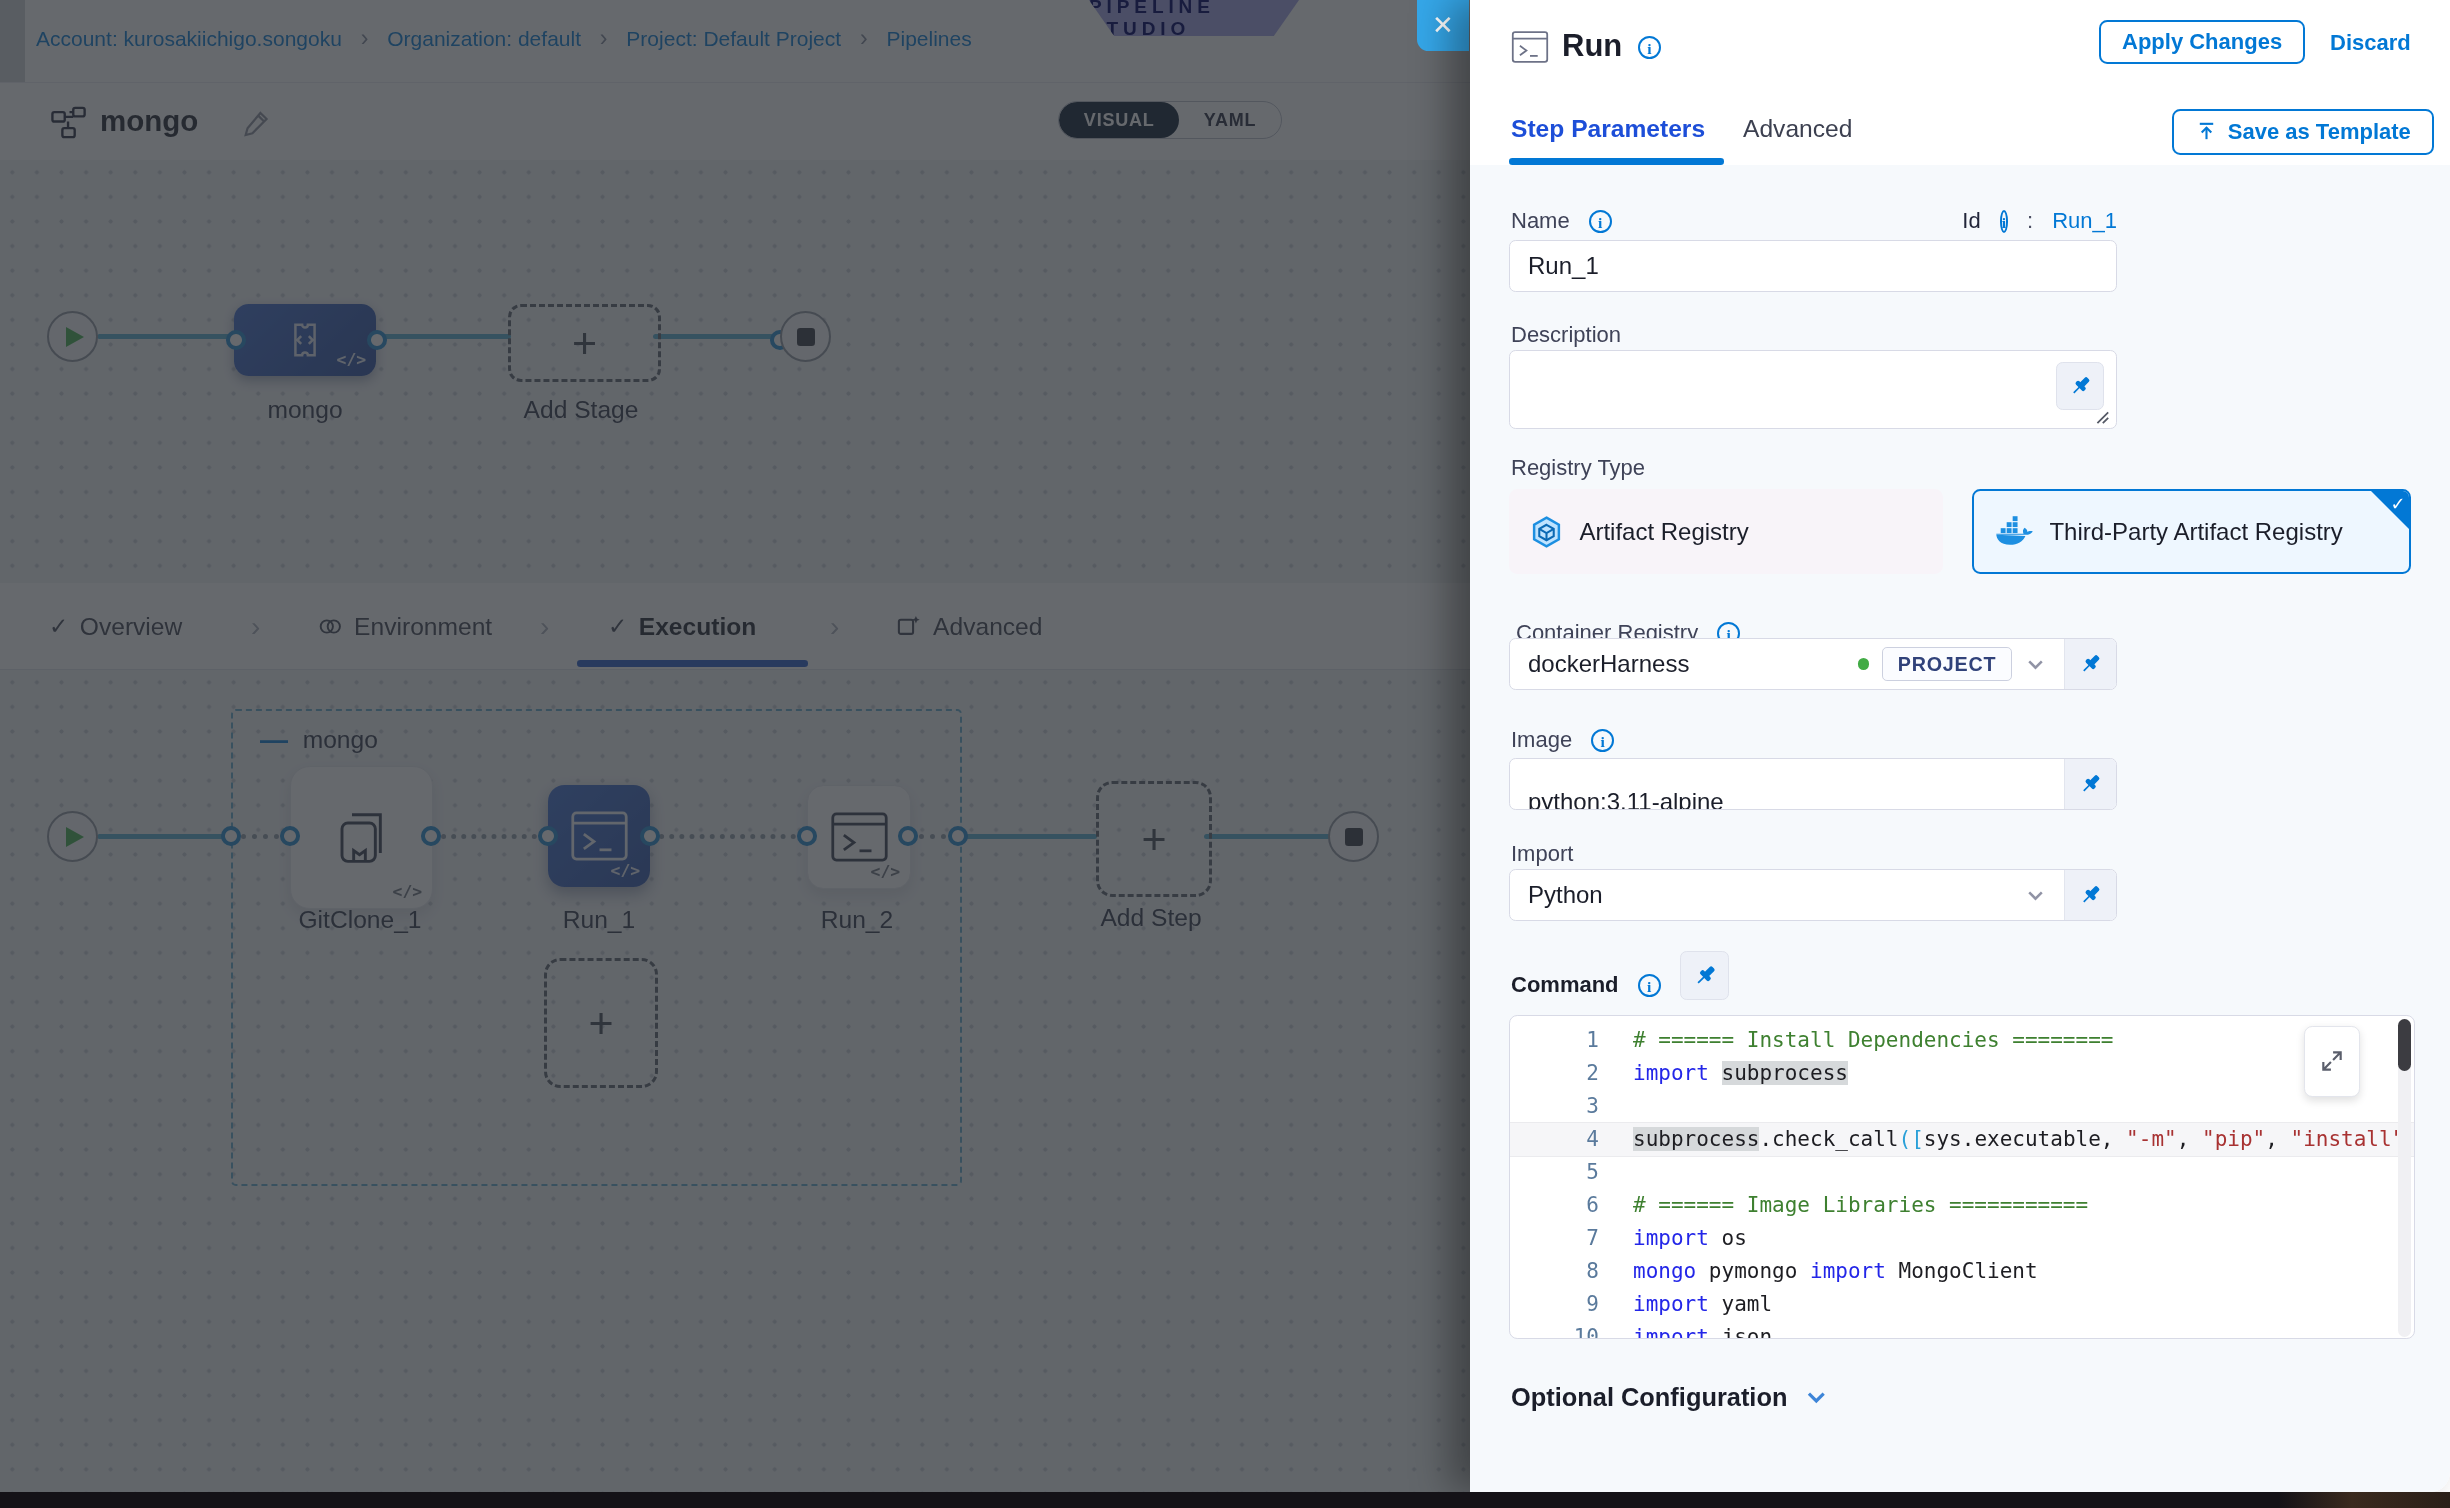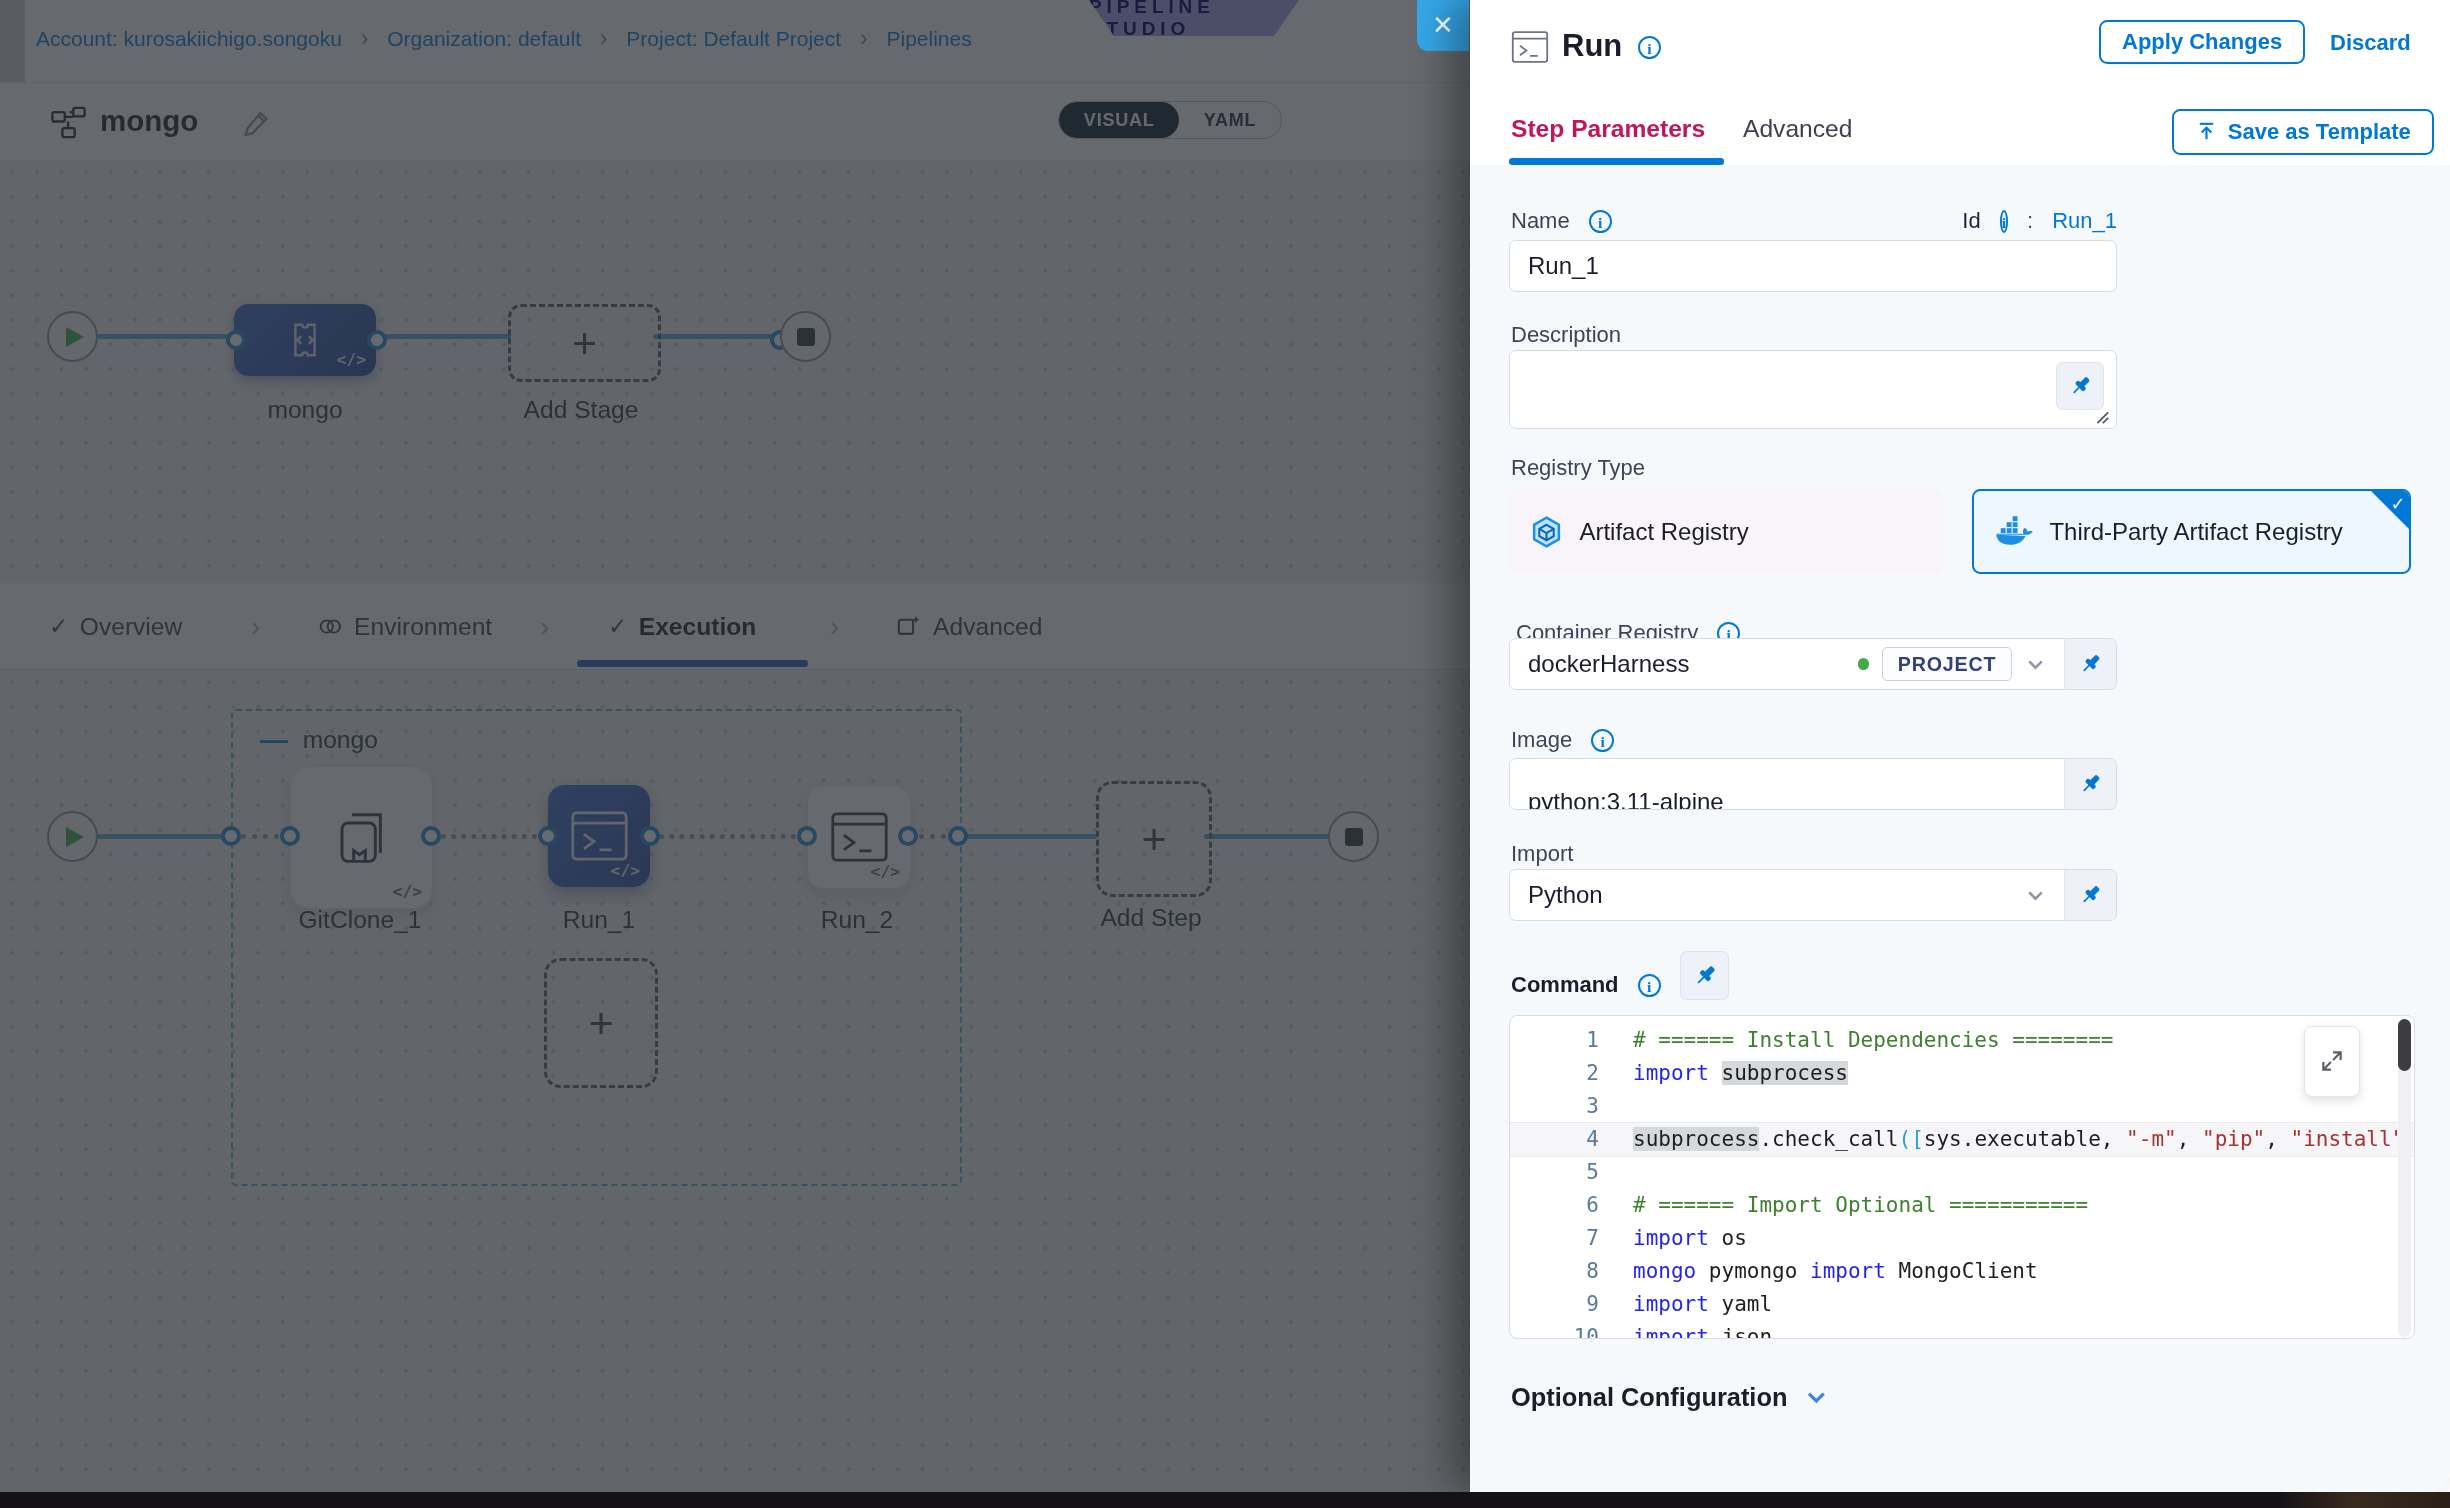--- a/index.html
+++ b/index.html
@@ -73,21 +73,21 @@
   .info{display:inline-block;width:23px;height:23px;border:2px solid #0278d5;border-radius:50%;
         color:#0278d5;font-size:15.6px;font-weight:700;text-align:center;line-height:21px;
         font-family:"Liberation Serif",serif;vertical-align:middle;box-sizing:border-box;}
   .btn-outline{position:absolute;height:44px;border:2.5px solid #0278d5;border-radius:8.2px;background:#fff;
                color:#0278d5;font-size:22px;font-weight:700;display:flex;align-items:center;justify-content:center;
                padding:0 21px;box-sizing:border-box;cursor:pointer;gap:9.8px;}
   .linkbtn{position:absolute;color:#0278d5;font-size:22px;font-weight:700;cursor:pointer;}
   .ptabs{position:absolute;left:0;top:97px;width:100%;height:69px;background:#fff;
          border-bottom:1.6px solid #d8dbe3;box-sizing:border-box;}
   .ptab{position:absolute;top:18px;font-size:24.6px;cursor:pointer;}
-  .ptab.active{font-weight:700;color:#be185d;}
+  .ptab.active{font-weight:700;color:#1d4ed8;}
   .ptab.idle{color:#3c4050;}
   .punder{position:absolute;left:39px;top:61px;width:215px;height:6.6px;border-radius:3.3px;background:#0278d5;}
   .pcontent{position:absolute;left:0;top:165px;width:100%;height:1327px;background:#f6f9fc;
             border-bottom-right-radius:19.7px;}
   .flabel{position:absolute;font-size:22px;color:#3f4358;display:flex;align-items:center;gap:19px;white-space:nowrap;}
   .input{position:absolute;background:#fff;border:1.6px solid #d8dae6;border-radius:6.6px;box-sizing:border-box;
          display:flex;align-items:center;font-size:24px;color:#1b1e2a;padding:0 18px;}
   .inputwrap{position:absolute;border:1.6px solid #d8dae6;border-radius:6.6px;box-sizing:border-box;background:#fff;
              display:flex;overflow:hidden;}
   .inputwrap .fld{flex:1;display:flex;align-items:center;font-size:24px;color:#1b1e2a;padding:0 18px;gap:13px;}
@@ -466,21 +466,21 @@
         </svg>
       </div>
 
       <div class="editor" style="left:39px;top:850px;width:906px;height:324px;">
         <div id="codelines" style="padding-top:8.2px;">
             <div class="code-row"><span class="ln">1</span><span class="lt"><span class="seg-cm"># ====== Install Dependencies ========</span></span></div>
             <div class="code-row"><span class="ln">2</span><span class="lt"><span class="seg-kw">import</span><span> </span><span class="seg-hl">subprocess</span></span></div>
             <div class="code-row"><span class="ln">3</span></div>
             <div class="code-row rowhl"><span class="ln">4</span><span class="lt"><span class="seg-hl">subprocess</span><span>.check_call</span><span class="seg-br">([</span><span>sys.executable, </span><span class="seg-str">"-m"</span><span>, </span><span class="seg-str">"pip"</span><span>, </span><span class="seg-str">"install"</span></span></div>
             <div class="code-row"><span class="ln">5</span><span class="lt"></span></div>
-            <div class="code-row"><span class="ln">6</span><span class="lt"><span class="seg-cm"># ====== Import Optional ===========</span></span></div>
+            <div class="code-row"><span class="ln">6</span><span class="lt"><span class="seg-cm"># ====== Image Libraries ===========</span></span></div>
             <div class="code-row"><span class="ln">7</span><span class="lt"><span class="seg-kw">import</span><span> os</span></span></div>
             <div class="code-row"><span class="ln">8</span><span class="lt"><span class="seg-kw">mongo</span><span> pymongo </span><span class="seg-kw">import</span><span> MongoClient</span></span></div>
             <div class="code-row"><span class="ln">9</span><span class="lt"><span class="seg-kw">import</span><span> yaml</span></span></div>
             <div class="code-row"><span class="ln">10</span><span class="lt"><span class="seg-kw">import</span><span> json</span></span></div>
           </div>
         <div class="vtrack" style="right:3.3px;top:3.3px;height:318px;"></div>
         <div class="vthumb" style="right:3.3px;top:3.3px;"></div>
         <div class="expandbtn" style="right:54px;top:9.8px;">
           <svg width="26" height="26" viewBox="0 0 24 24" fill="none" stroke="#5a5e6b" stroke-width="2">
             <path d="M13 4h7v7M20 4l-7 7M11 20H4v-7M4 20l7-7"></path>

